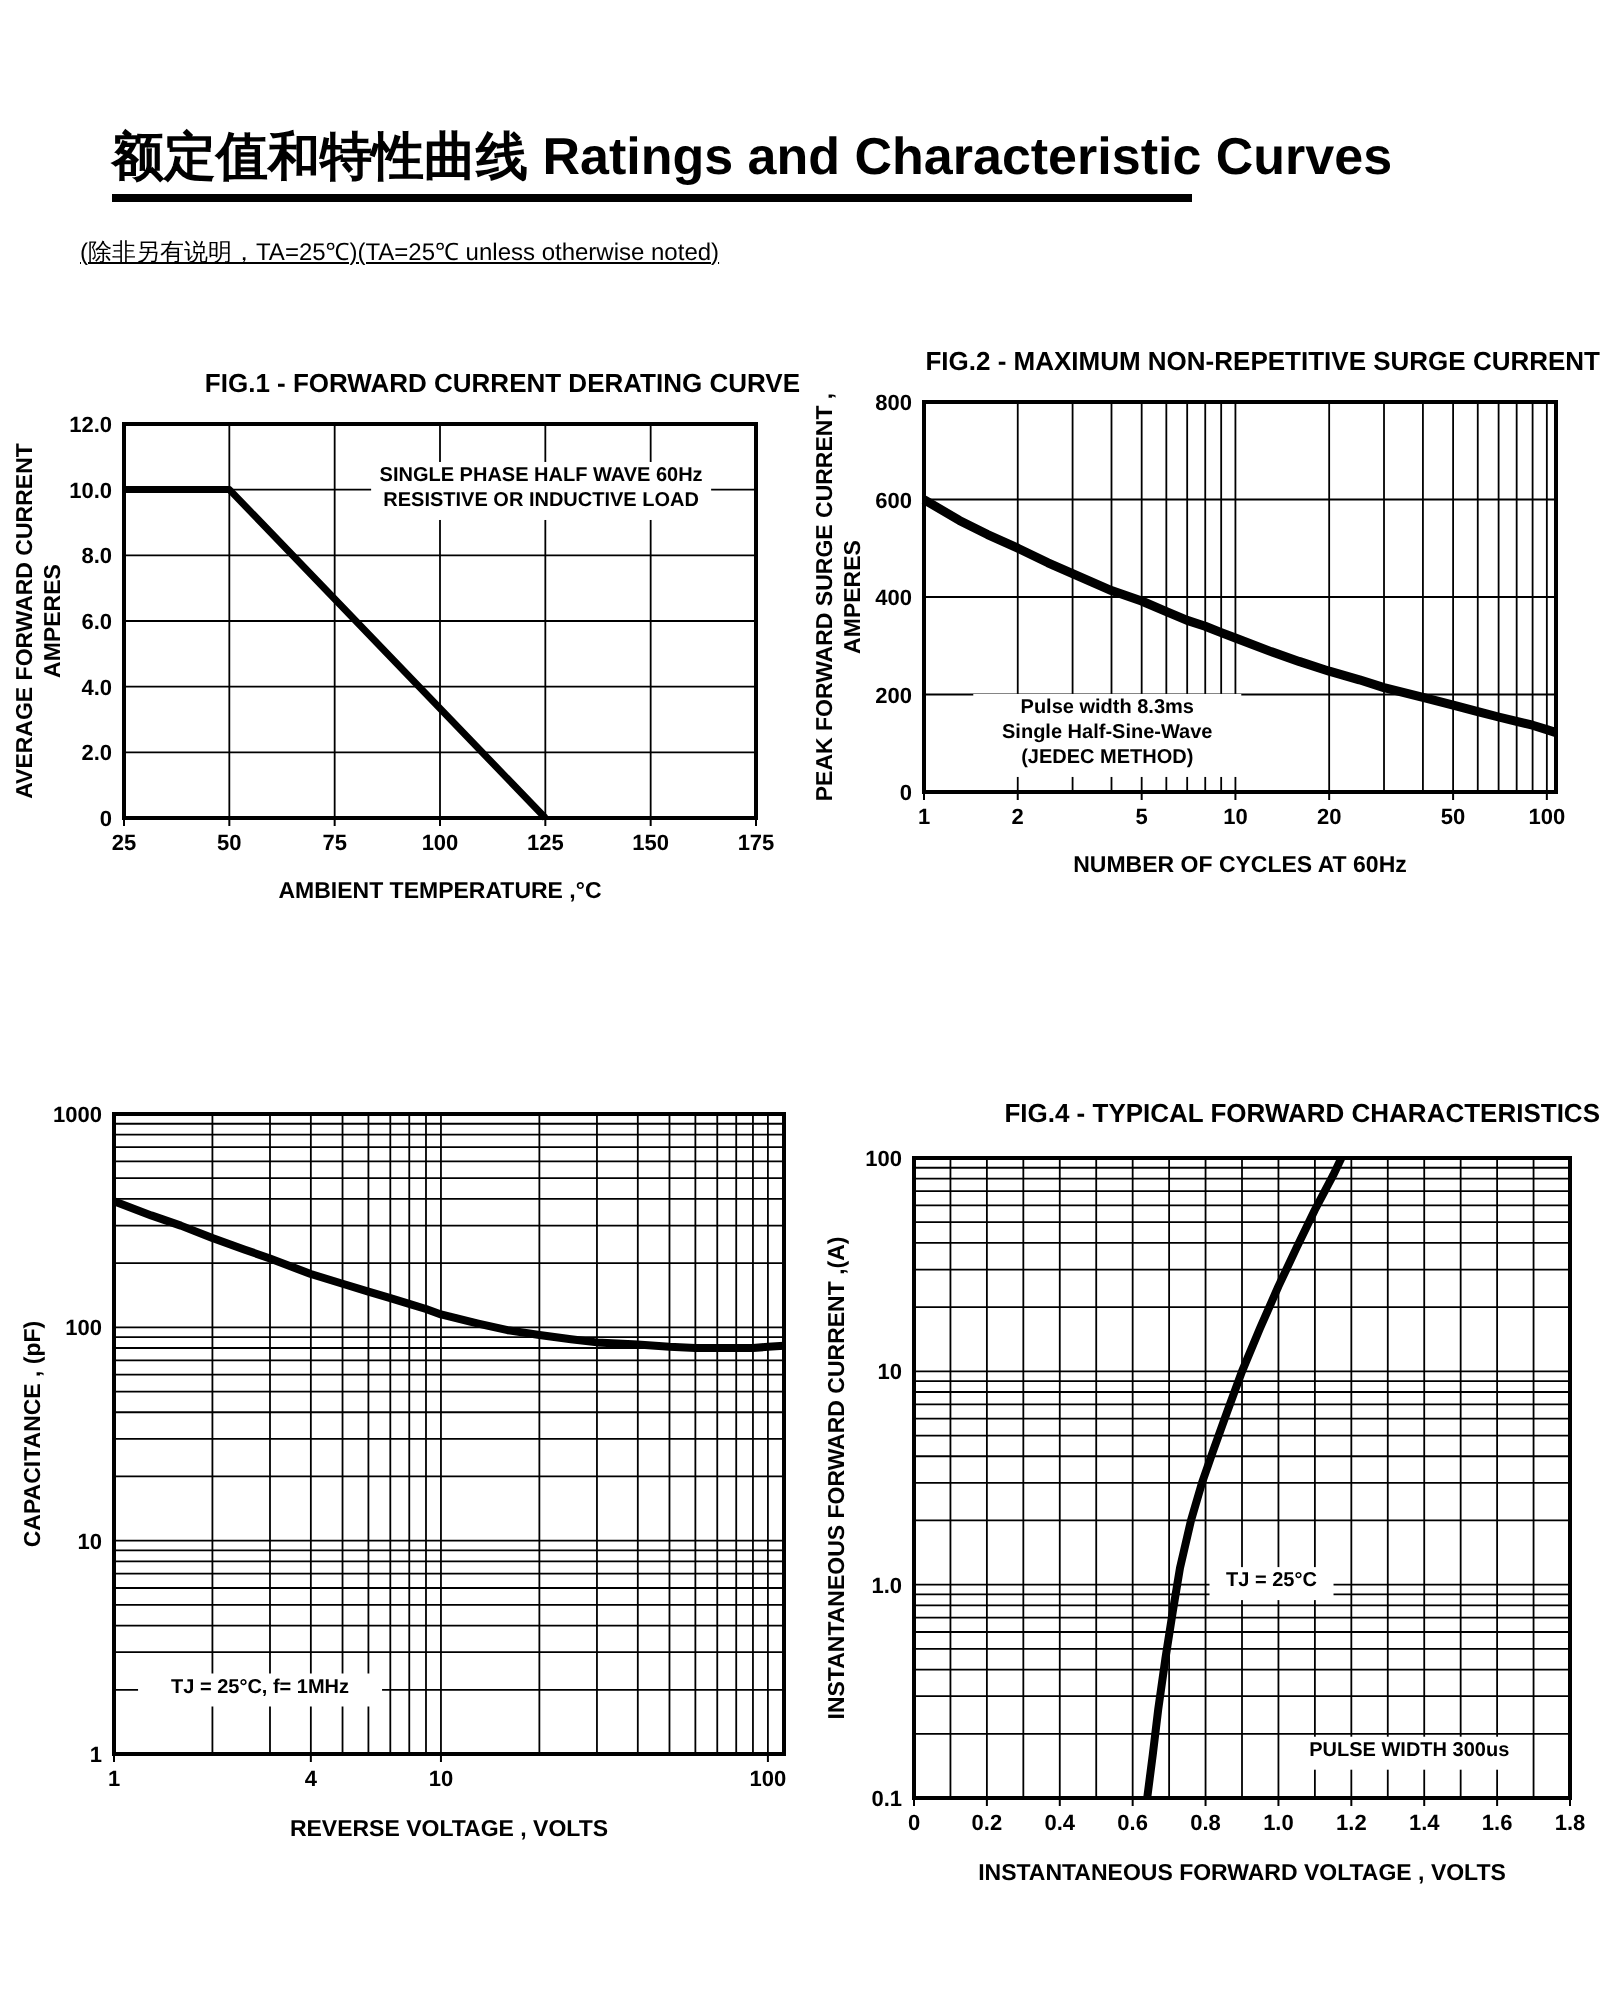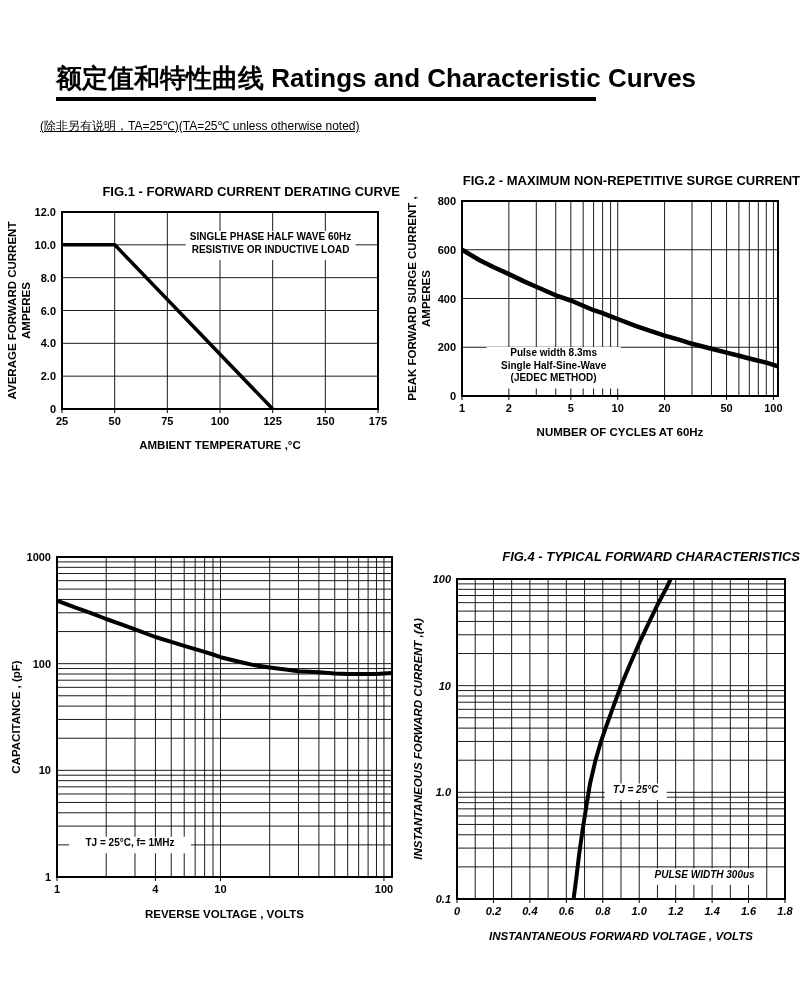--- a/index.html
+++ b/index.html
@@ -198,21 +198,21 @@
       <text x="51" y="225.33333333333334" text-anchor="end" font-size="11" font-weight="bold">10</text>
       <text x="51" y="118.66666666666669" text-anchor="end" font-size="11" font-weight="bold">100</text>
       <text x="51" y="12" text-anchor="end" font-size="11" font-weight="bold">1000</text>
       <text x="224.5" y="369" text-anchor="middle" font-size="11.5" font-weight="bold">REVERSE VOLTAGE , VOLTS</text>
       <text x="20" y="168" text-anchor="middle" font-size="11.5" font-weight="bold" transform="rotate(-90 20 168)">CAPACITANCE , (pF)</text>
       <rect x="69.03" y="287.75" width="122" height="16.5" fill="#fff"></rect>
       <text x="130.03" y="297.25" text-anchor="middle" font-size="10" font-weight="bold">TJ = 25°C,  f= 1MHz</text>
     </svg>
 </div>
 
-<div class="fig" style="left:400px;top:549px;font-style:italic;">
+<div class="fig" style="left:400px;top:549px;">
   <div class="fig-title">FIG.4 - TYPICAL FORWARD CHARACTERISTICS</div>
   <svg id="chart3" width="400" height="395">
       <line x1="75.22222222222223" y1="8" x2="75.22222222222223" y2="328" stroke="#000" stroke-width="0.9"></line>
       <line x1="93.44444444444446" y1="8" x2="93.44444444444446" y2="328" stroke="#000" stroke-width="0.9"></line>
       <line x1="111.66666666666667" y1="8" x2="111.66666666666667" y2="328" stroke="#000" stroke-width="0.9"></line>
       <line x1="129.8888888888889" y1="8" x2="129.8888888888889" y2="328" stroke="#000" stroke-width="0.9"></line>
       <line x1="148.11111111111111" y1="8" x2="148.11111111111111" y2="328" stroke="#000" stroke-width="0.9"></line>
       <line x1="166.33333333333334" y1="8" x2="166.33333333333334" y2="328" stroke="#000" stroke-width="0.9"></line>
       <line x1="184.55555555555554" y1="8" x2="184.55555555555554" y2="328" stroke="#000" stroke-width="0.9"></line>
       <line x1="202.7777777777778" y1="8" x2="202.7777777777778" y2="328" stroke="#000" stroke-width="0.9"></line>

